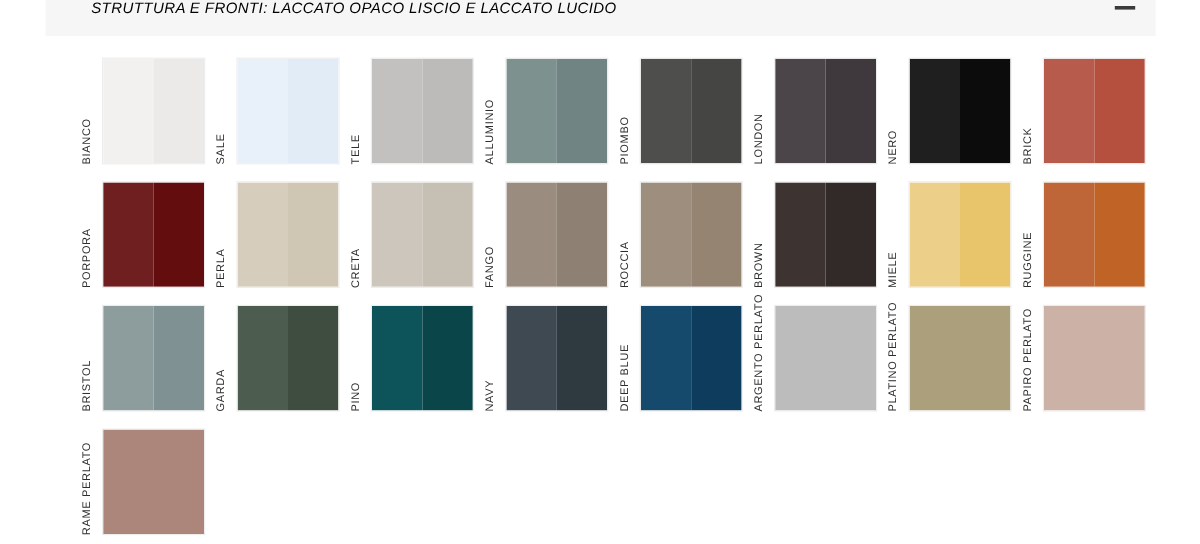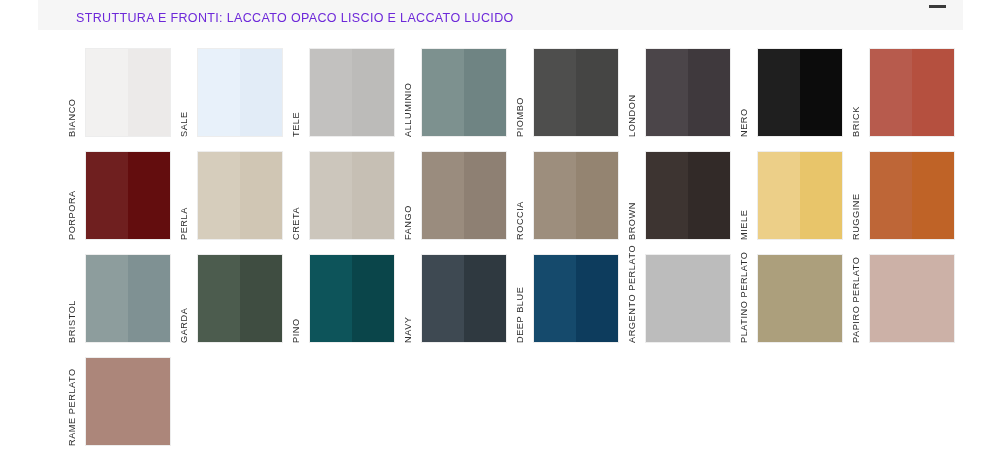--- a/index.html
+++ b/index.html
@@ -31,25 +31,26 @@
     background: #f6f6f6;
     display: flex;
     align-items: flex-start;
     justify-content: space-between;
     box-sizing: border-box;
     padding: 0 14px 0 38px;
   }
   .section-title {
     font-size: 12.5px;
     letter-spacing: 0.35px;
-    color: #6d28d9;
+    color: #000000;
     line-height: 14px;
-    padding-top: 11px;
+    padding-top: 0px;
     white-space: nowrap;
     font-weight: 400;
+    font-style: italic;
   }
   .collapse-btn {
     width: 22px;
     height: 16px;
     position: relative;
     flex: 0 0 auto;
     cursor: pointer;
   }
   .collapse-btn .bar {
     position: absolute;

